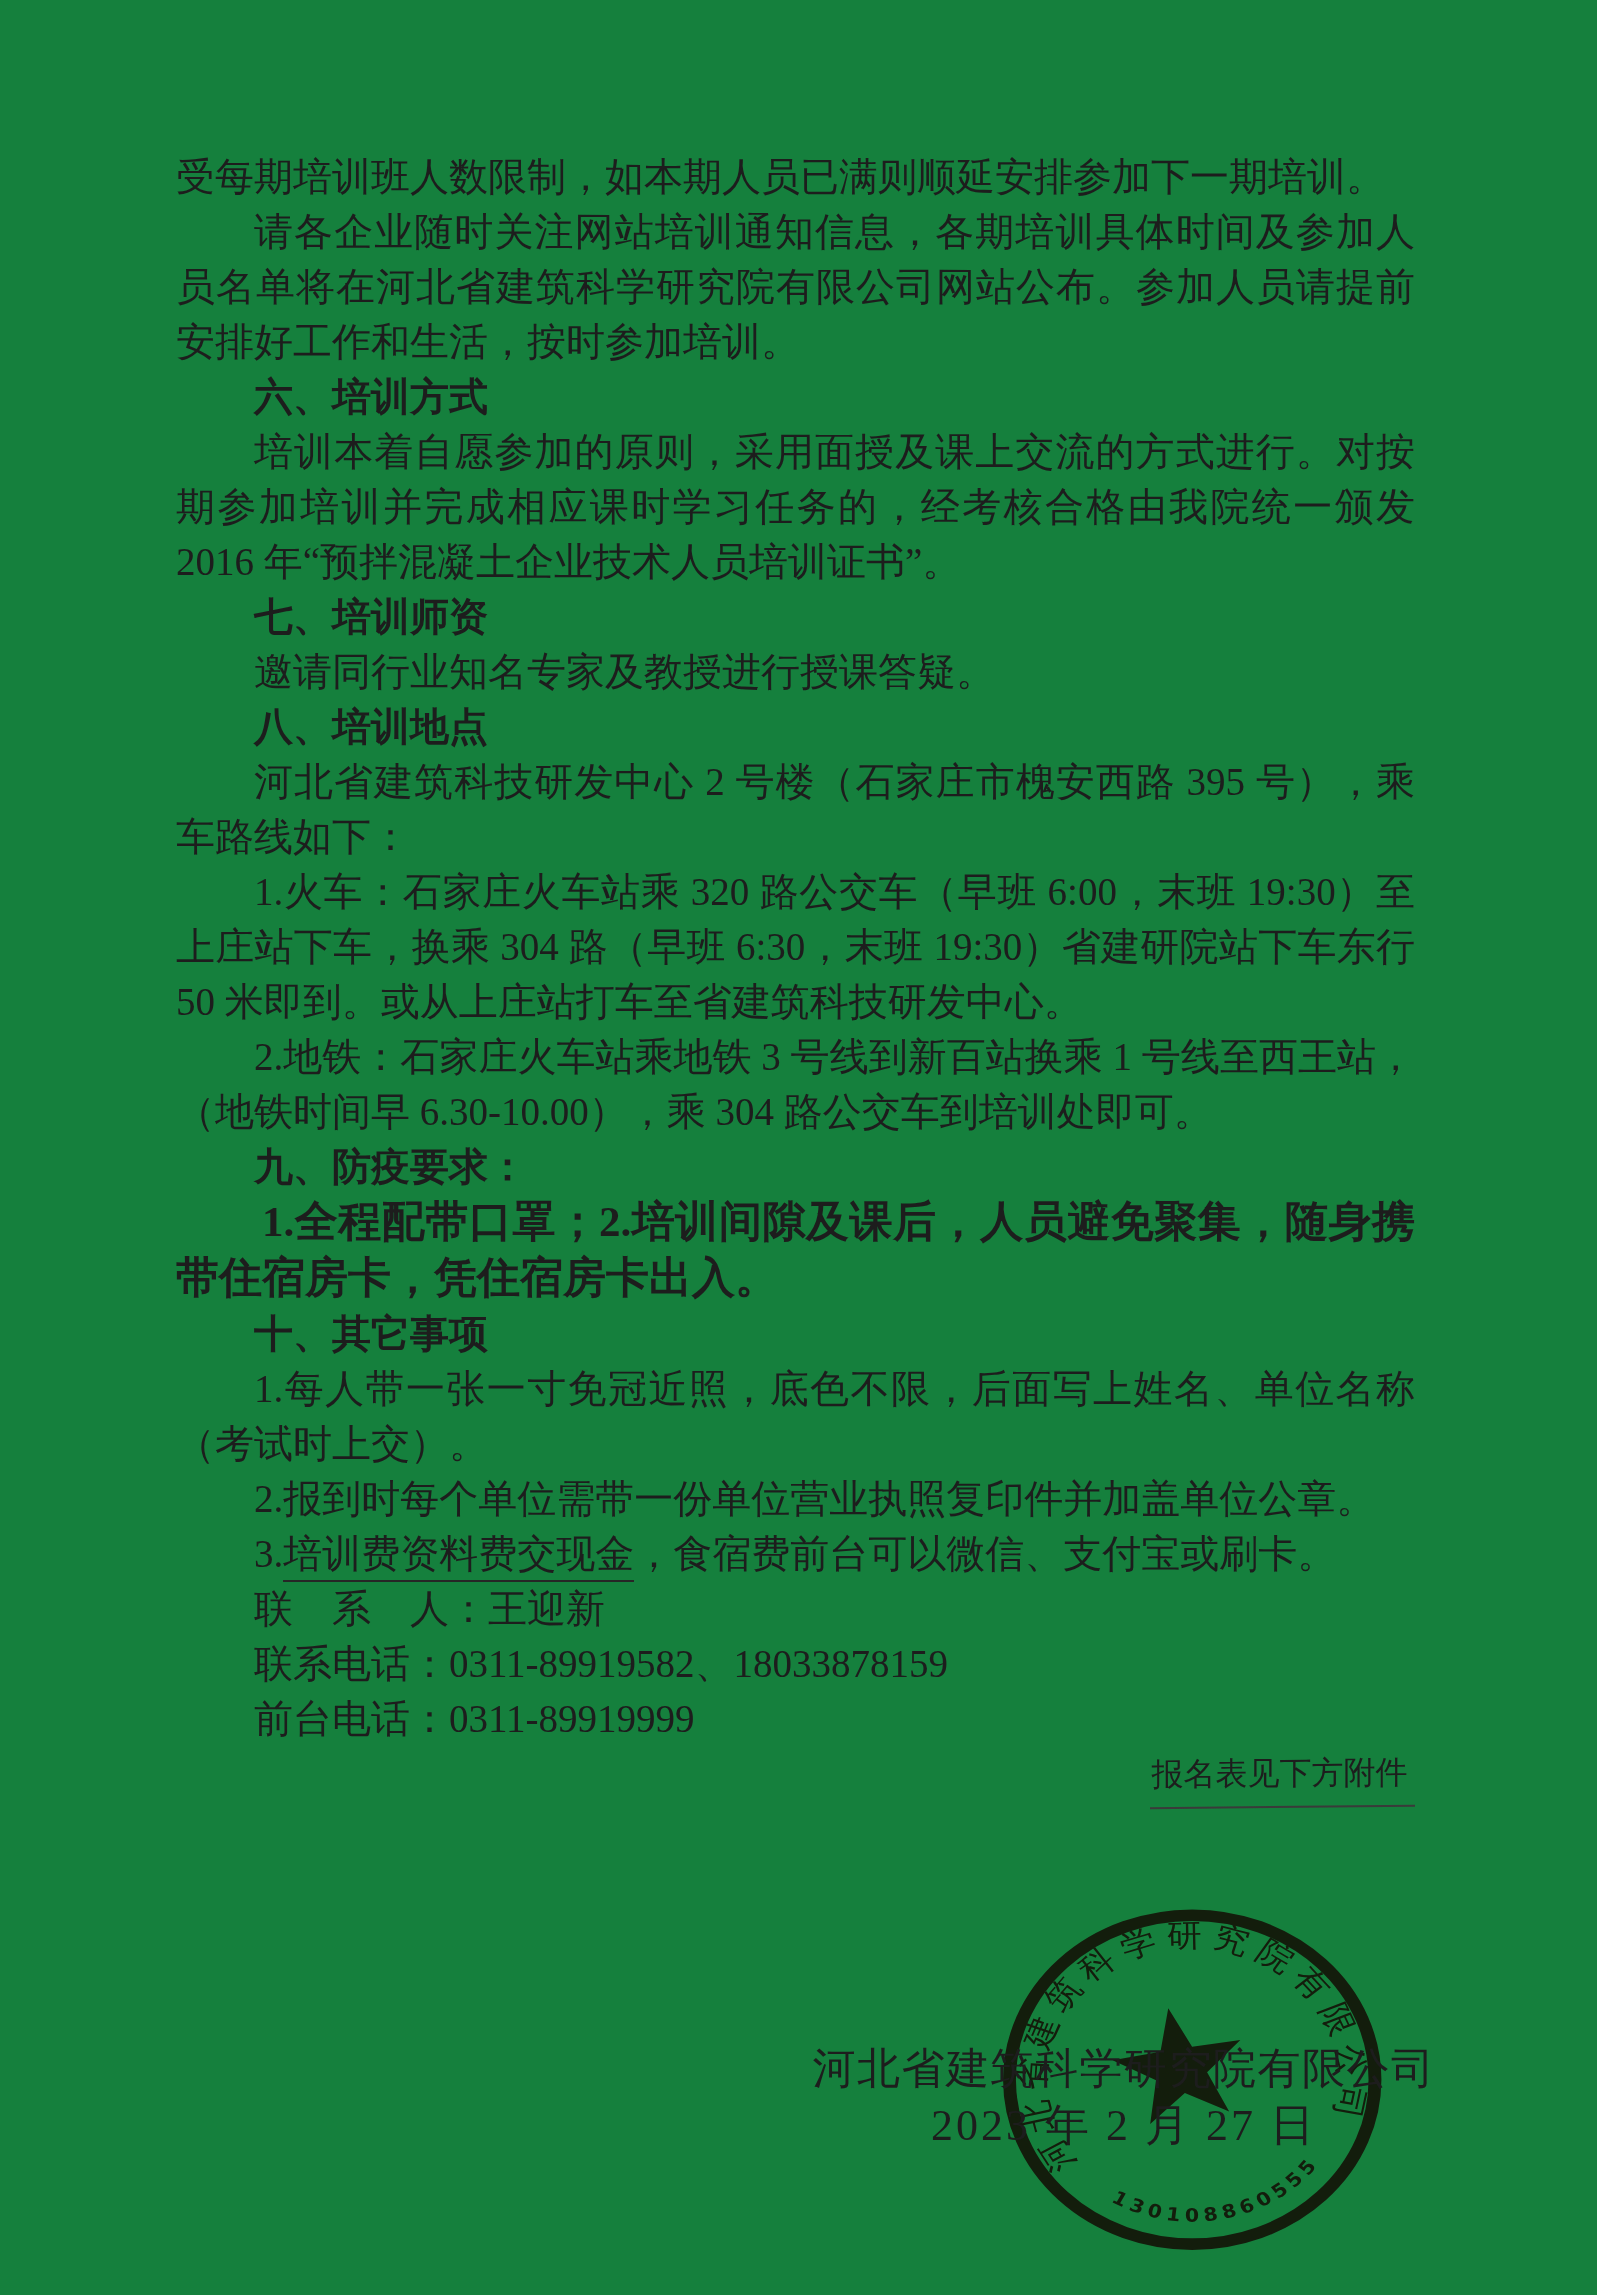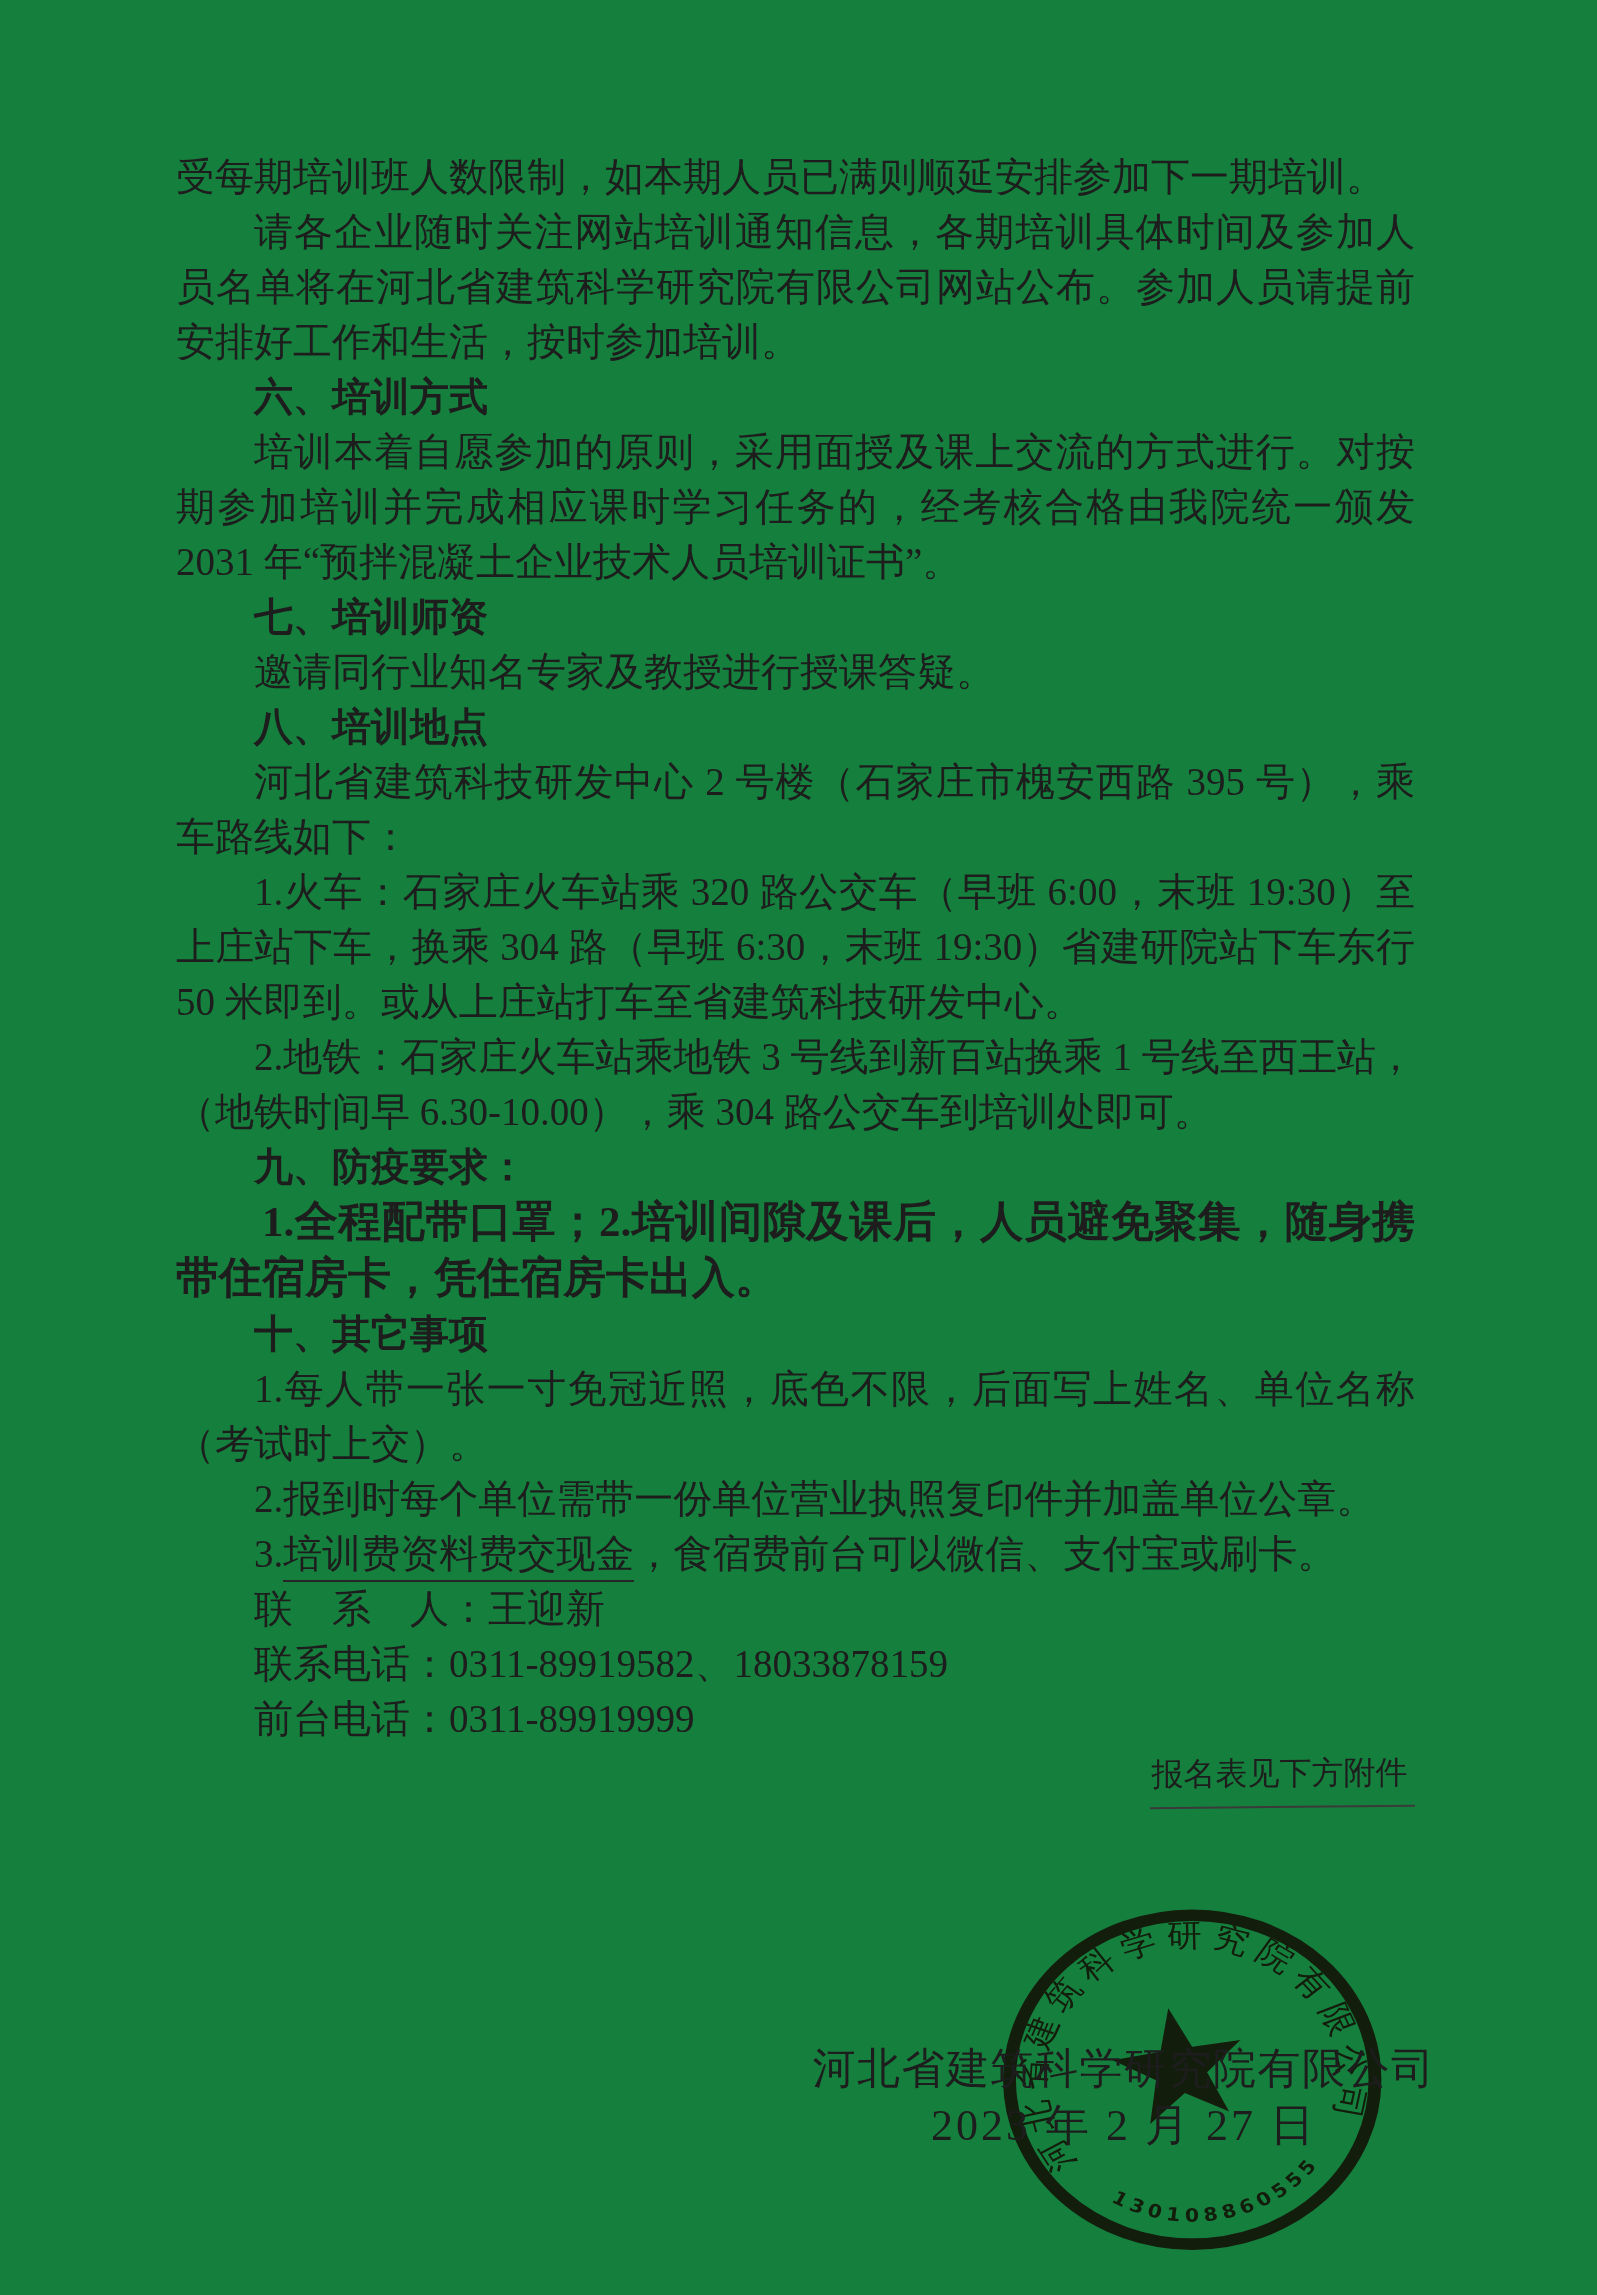--- a/index.html
+++ b/index.html
@@ -48,21 +48,21 @@
 </head>
 <body>
 
 <div class="page">
 
   <div class="body-text">
     <p class="noind">受每期培训班人数限制，如本期人员已满则顺延安排参加下一期培训。</p>
     <p class="ind">请各企业随时关注网站培训通知信息，各期培训具体时间及参加人员名单将在河北省建筑科学研究院有限公司网站公布。参加人员请提前安排好工作和生活，按时参加培训。</p>
 
     <p class="h">六、培训方式</p>
-    <p class="ind">培训本着自愿参加的原则，采用面授及课上交流的方式进行。对按期参加培训并完成相应课时学习任务的，经考核合格由我院统一颁发 2031 年“预拌混凝土企业技术人员培训证书”。</p>
+    <p class="ind">培训本着自愿参加的原则，采用面授及课上交流的方式进行。对按期参加培训并完成相应课时学习任务的，经考核合格由我院统一颁发 2016 年“预拌混凝土企业技术人员培训证书”。</p>
 
     <p class="h">七、培训师资</p>
     <p class="ind">邀请同行业知名专家及教授进行授课答疑。</p>
 
     <p class="h">八、培训地点</p>
     <p class="ind">河北省建筑科技研发中心 2 号楼（石家庄市槐安西路 395 号），乘车路线如下：</p>
     <p class="ind">1.火车：石家庄火车站乘 320 路公交车（早班 6:00，末班 19:30）至上庄站下车，换乘 304 路（早班 6:30，末班 19:30）省建研院站下车东行 50 米即到。或从上庄站打车至省建筑科技研发中心。</p>
     <p class="ind">2.地铁：石家庄火车站乘地铁 3 号线到新百站换乘 1 号线至西王站，（地铁时间早 6.30-10.00），乘 304 路公交车到培训处即可。</p>
 
     <p class="h">九、防疫要求：</p>

